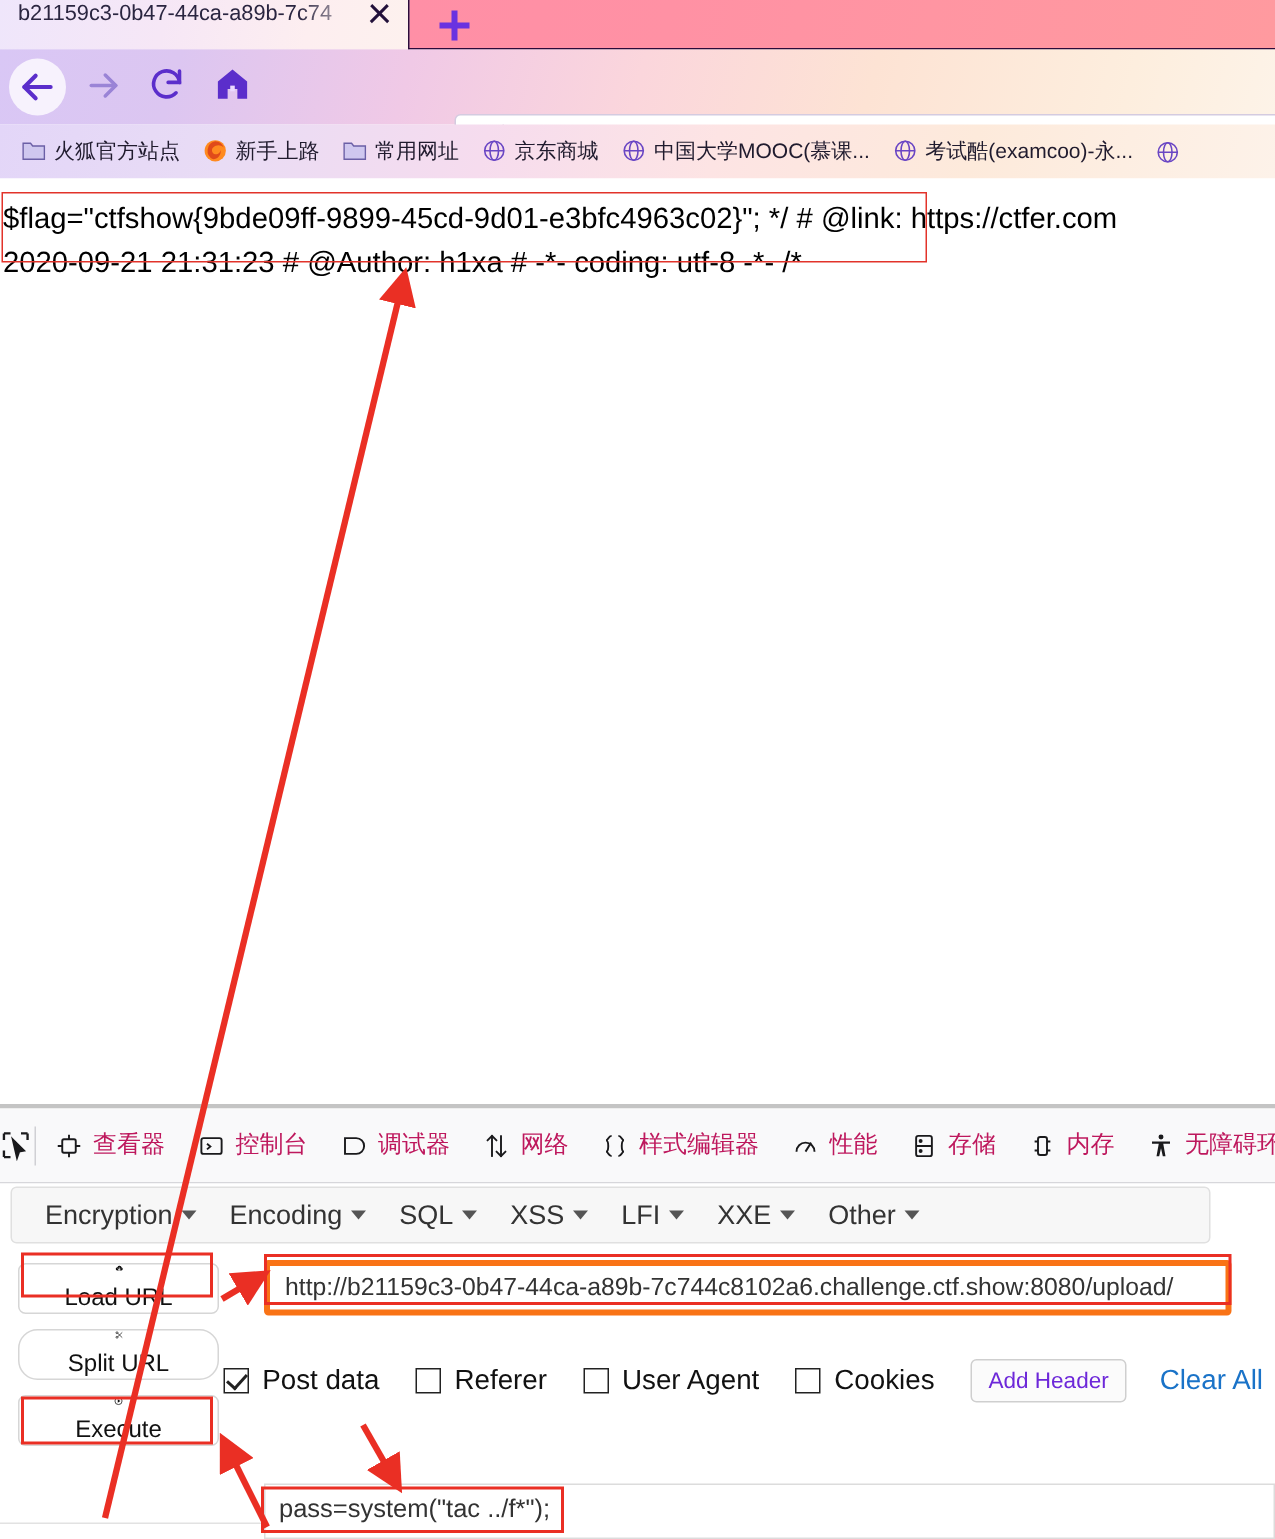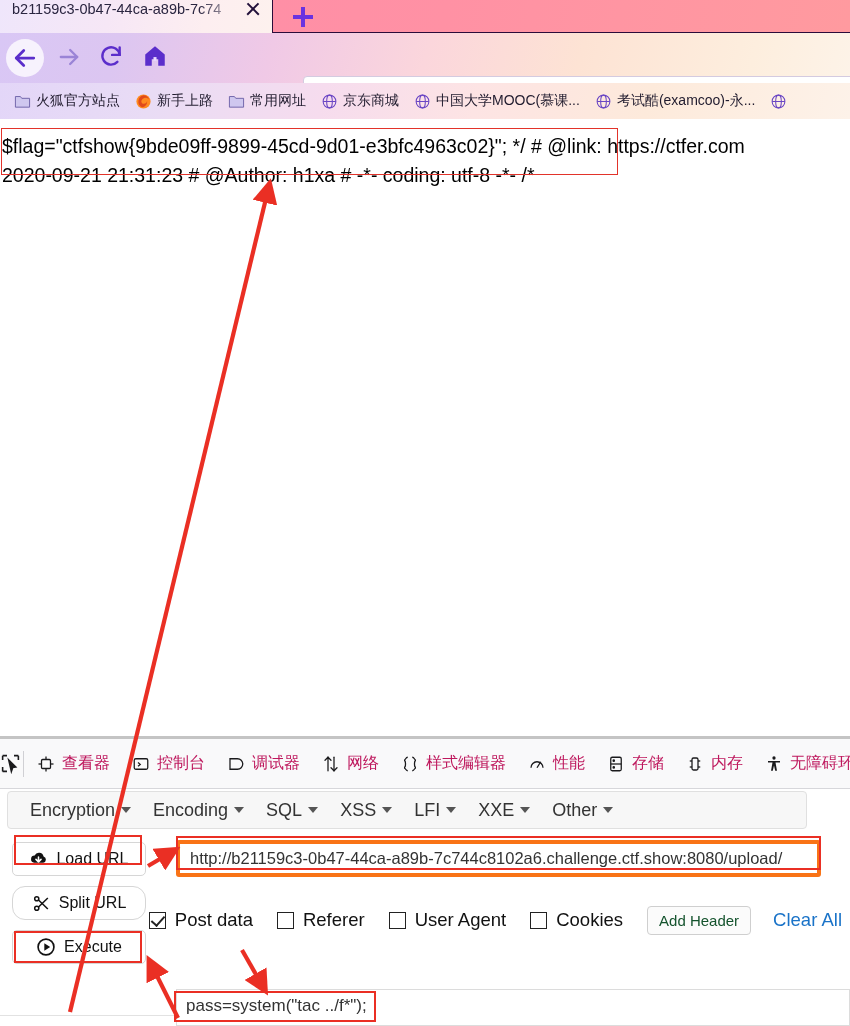--- a/index.html
+++ b/index.html
@@ -65,21 +65,21 @@
   }
   .url-sep { width:1px; height:18px; background:#d9d2e4; margin:0 7px 0 6px; }
   .url-text { font-size:15.5px; color:#7d7787; white-space:nowrap; }
   .url-text .strong { color:#1d1a26; }
 
   .bookmarks {
     position:absolute; left:0; top:83px; width:850px; height:36px;
     background: linear-gradient(105deg,#e3d6f8 0%, #e9dcf5 18%, #f6dcee 38%, #fde4e4 56%, #fdeadb 76%, #fdf2e9 100%);
     display:flex; align-items:center; padding-left:8px; gap:3px; overflow:hidden;
   }
-  .bm { display:flex; align-items:flex-end; gap:5px; padding:2px 6px; white-space:nowrap;
+  .bm { display:flex; align-items:flex-start; gap:5px; padding:2px 6px; white-space:nowrap;
         font-size:14px; color:#201b2e; }
   .bm-ico { width:17px; height:17px; flex:0 0 17px; }
 
   
   .content {
     position:absolute; left:0; top:119px; width:850px; height:617px; background:#fff;
     padding:13px 0 0 0;
   }
   .flagline {
     font-family:"Liberation Sans", sans-serif;
@@ -116,21 +116,21 @@
   .hb-menu-item {
     font-size:18px; color:#333; padding:3px 10px; display:flex; align-items:center; gap:6px;
     white-space:nowrap;
   }
   .caret { width:0;height:0;border-left:5px solid transparent;border-right:5px solid transparent;border-top:6px solid #555; display:inline-block; }
 
   .hb-btn {
     position:absolute; left:12px; width:134px; height:34px;
     background:#fff; border:1px solid #d6d6d6; border-radius:5px;
     display:flex; align-items:center; justify-content:center; gap:8px;
-    font-size:16px; color:#111;
+    font-size:16px; color:#111;flex-direction:column;
   }
   #btnLoad { top:53px; }
   #btnSplit { top:97px;border-radius:13px; }
   #btnExec { top:141px; }
 
   .hb-url {
     position:absolute; left:176px; top:51px; width:645px; height:37px;
     border:4px solid #f97316; background:#fff; border-radius:3px;
     display:flex; align-items:center; padding-left:10px;
     font-size:16.5px; color:#333; white-space:nowrap; overflow:hidden;
@@ -142,21 +142,21 @@
   }
   .chk { width:17px; height:17px; border:1.8px solid #222; background:#fff; display:inline-block;
          position:relative; flex:0 0 17px; }
   .chk.checked::after {
     content:""; position:absolute; left:4.5px; top:0.5px; width:6px; height:11px;
     border:solid #222; border-width:0 2px 2px 0; transform:rotate(42deg);
   }
   .opt { display:flex; align-items:center; gap:9px; font-size:18.5px; color:#111; margin-right:24px; white-space:nowrap; }
   .hb-addheader {
     border:1px solid #cfcfcf; background:#fbfbfb; border-radius:4px; padding:5px 11px;
-    font-size:15px; color:#14532d; white-space:nowrap;
+    font-size:15px; color:#6d28d9; white-space:nowrap;
   }
   .hb-clear { color:#1a73c8; font-size:18.5px; margin-left:22px; white-space:nowrap; }
 
   .hb-post {
     position:absolute; left:176px; top:989px; width:674px; height:37px;
     border:1px solid #dcdcdc; background:#fff;
     display:flex; align-items:flex-start; padding:6px 0 0 9px;
     font-size:17px; color:#333;
   }
   .hb-bottomedge { position:absolute; left:0; top:1015px; width:176px; height:11px; background:#fff; border-top:1px solid #e2e2e2; }

